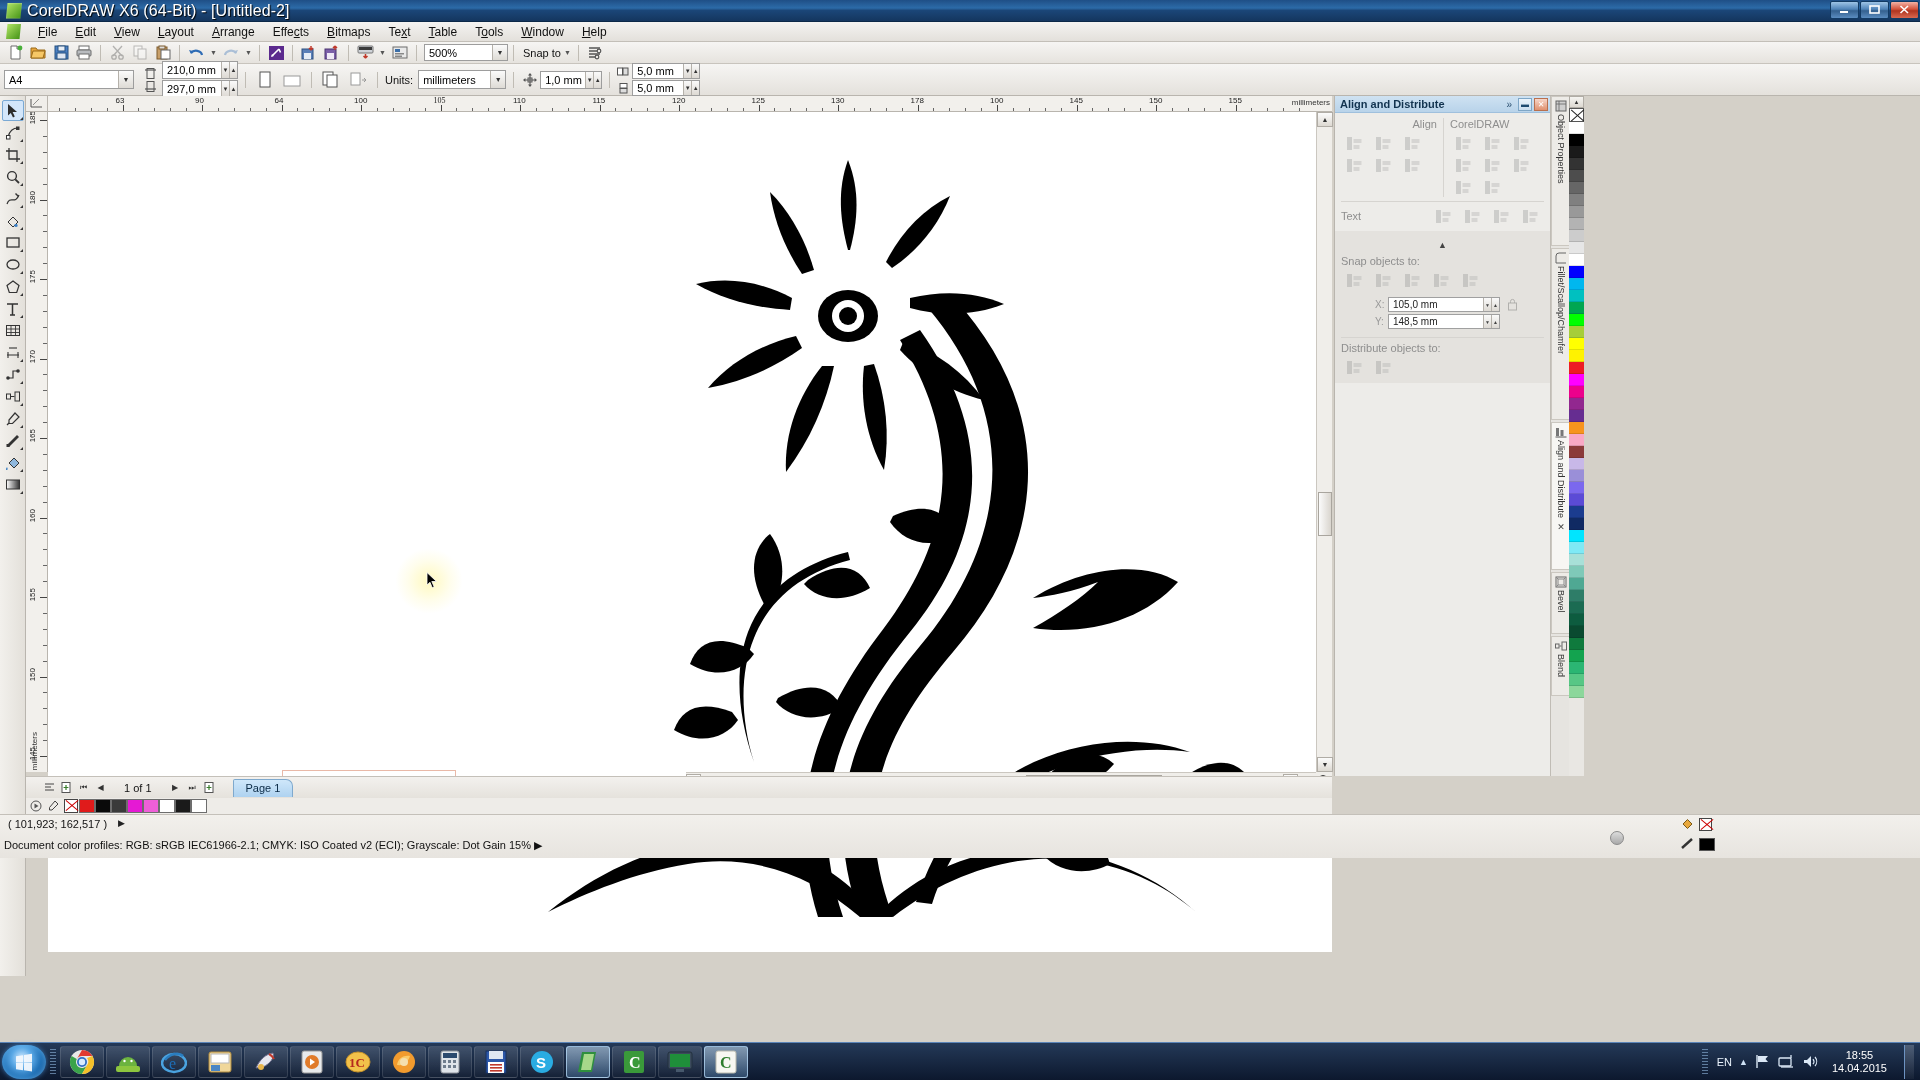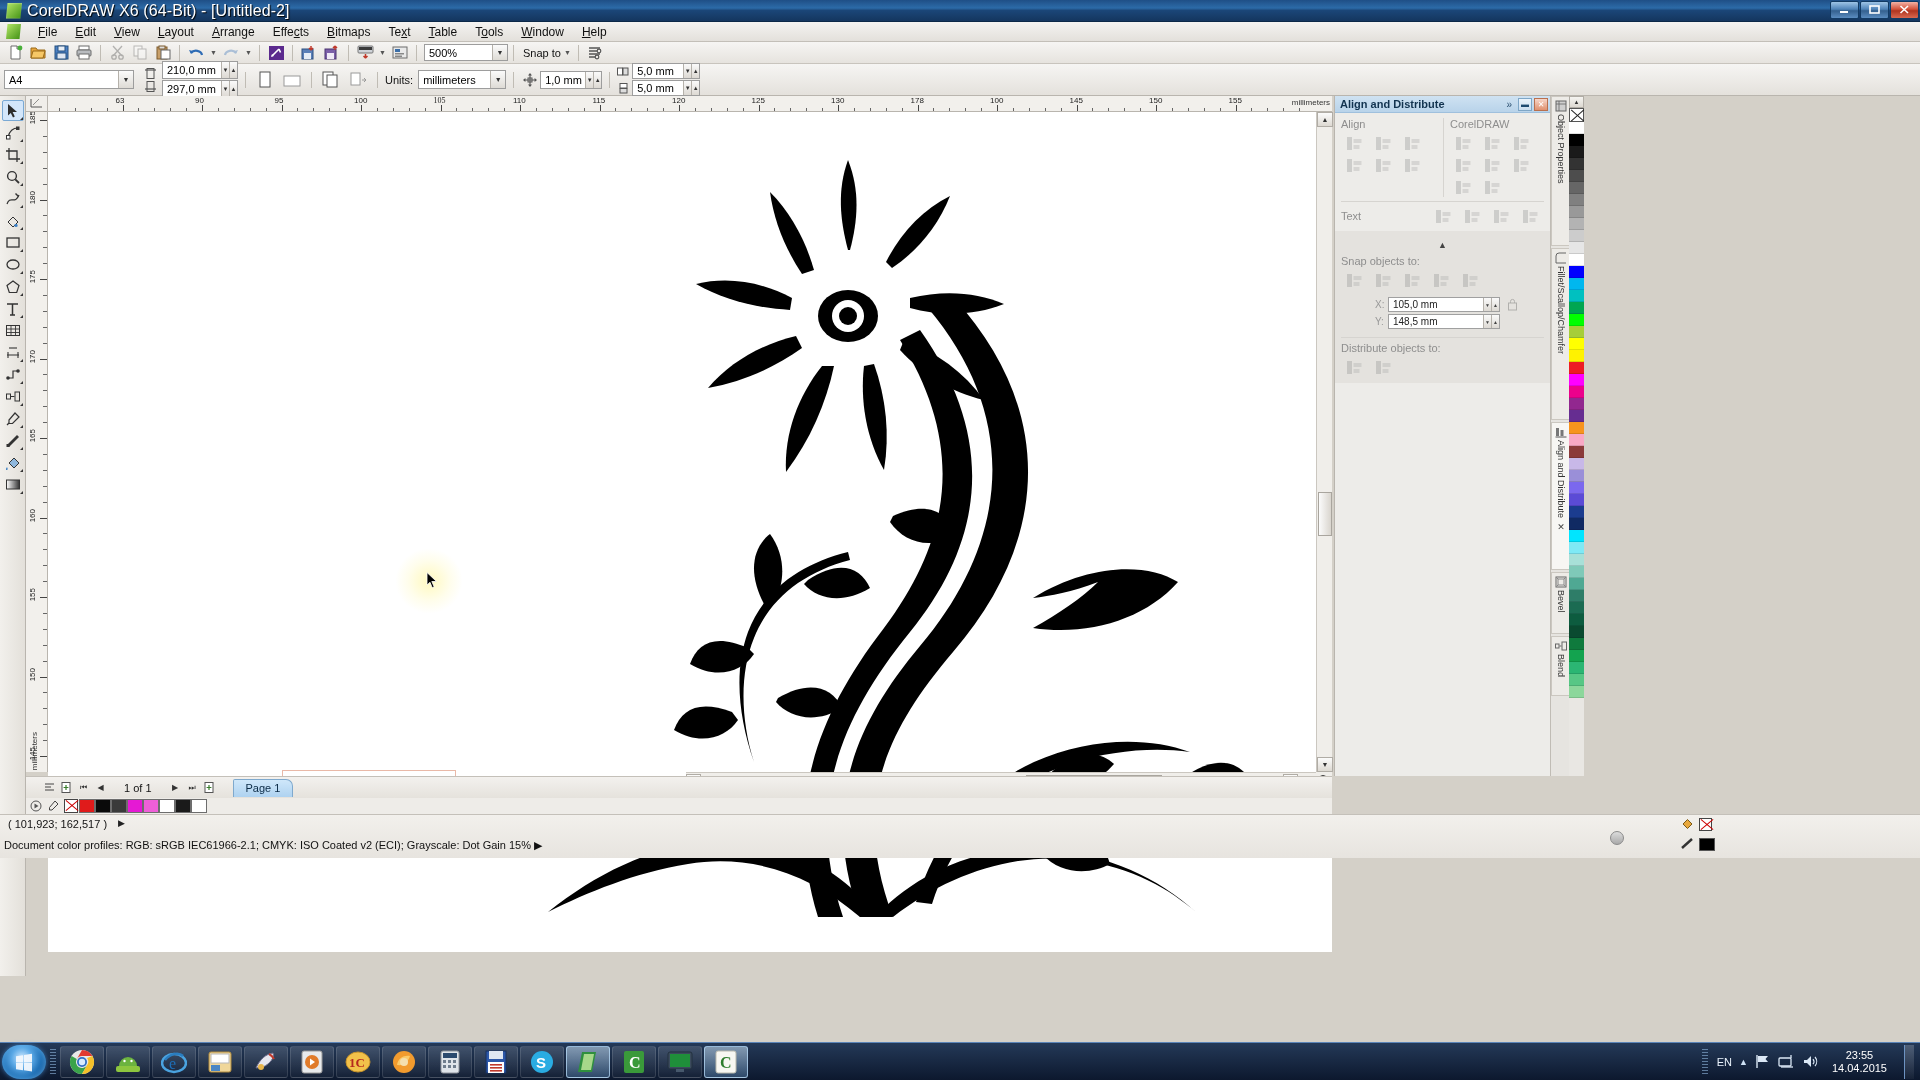--- a/index.html
+++ b/index.html
@@ -749,21 +749,21 @@
         <div class="tick" style="left: 106.3px; top: 12px; width: 1px; height: 4px; background: rgb(102, 102, 102);"></div>
         <div class="tick" style="left: 122.2px; top: 12px; width: 1px; height: 4px; background: rgb(102, 102, 102);"></div>
         <div class="tick" style="left: 138.1px; top: 12px; width: 1px; height: 4px; background: rgb(102, 102, 102);"></div>
         <div class="tick" style="left: 154px; top: 9px; width: 1px; height: 7px;"></div>
         <div class="rlabel" style="left: 147px; top: 0px;">90</div>
         <div class="tick" style="left: 169.9px; top: 12px; width: 1px; height: 4px; background: rgb(102, 102, 102);"></div>
         <div class="tick" style="left: 185.8px; top: 12px; width: 1px; height: 4px; background: rgb(102, 102, 102);"></div>
         <div class="tick" style="left: 201.7px; top: 12px; width: 1px; height: 4px; background: rgb(102, 102, 102);"></div>
         <div class="tick" style="left: 217.6px; top: 12px; width: 1px; height: 4px; background: rgb(102, 102, 102);"></div>
         <div class="tick" style="left: 233.5px; top: 9px; width: 1px; height: 7px;"></div>
-        <div class="rlabel" style="left: 226.5px; top: 0px;">95</div>
+        <div class="rlabel" style="left: 226.5px; top: 0px;">64</div>
         <div class="tick" style="left: 249.4px; top: 12px; width: 1px; height: 4px; background: rgb(102, 102, 102);"></div>
         <div class="tick" style="left: 265.3px; top: 12px; width: 1px; height: 4px; background: rgb(102, 102, 102);"></div>
         <div class="tick" style="left: 281.2px; top: 12px; width: 1px; height: 4px; background: rgb(102, 102, 102);"></div>
         <div class="tick" style="left: 297.1px; top: 12px; width: 1px; height: 4px; background: rgb(102, 102, 102);"></div>
         <div class="tick" style="left: 313px; top: 9px; width: 1px; height: 7px;"></div>
         <div class="rlabel" style="left: 306px; top: 0px;">100</div>
         <div class="tick" style="left: 328.9px; top: 12px; width: 1px; height: 4px; background: rgb(102, 102, 102);"></div>
         <div class="tick" style="left: 344.8px; top: 12px; width: 1px; height: 4px; background: rgb(102, 102, 102);"></div>
         <div class="tick" style="left: 360.7px; top: 12px; width: 1px; height: 4px; background: rgb(102, 102, 102);"></div>
         <div class="tick" style="left: 376.6px; top: 12px; width: 1px; height: 4px; background: rgb(102, 102, 102);"></div>
@@ -1056,21 +1056,21 @@
       <span class="t">Align and Distribute</span>
       <span class="btns">
         <span class="dt-chev">»</span>
         <span class="dt-btn">▬</span>
         <span class="dt-btn close">✕</span>
       </span>
     </div>
 
     <div class="dk-sec">
       <div style="display:flex;">
-        <div style="width:96px;">
+        <div style="width:96px;text-align:right;">
           <div class="dk-h">Align</div>
           <div class="dk-grid" id="align-grid">
               <div class="dk-btn">
                 <svg width="17" height="15" opacity=".32">
                   <rect x="1" y="1" width="5" height="13" fill="#8d8d8d"></rect>
                   <rect x="7.5" y="3" width="8" height="4" fill="#a8a8a8"></rect>
                   <rect x="7.5" y="9" width="6" height="4" fill="#a8a8a8"></rect>
                 </svg>
               </div>
               <div class="dk-btn">
@@ -1567,20 +1567,20 @@
       <svg width="17" height="15">
           <rect x="1" y="4" width="12" height="8" rx="1" fill="none" stroke="#dbe8f6" stroke-width="1.3"></rect>
           <path d="M3 13h12" stroke="#dbe8f6" stroke-width="1.3"></path>
           <path d="M13 1v3" stroke="#dbe8f6" stroke-width="1.3"></path>
         </svg>
       <svg width="17" height="15">
           <path d="M2 6h3l4-4v11l-4-4H2z" fill="#dbe8f6"></path>
           <path d="M11 5a4 4 0 0 1 0 5M13 3a7 7 0 0 1 0 9" fill="none" stroke="#dbe8f6" stroke-width="1.2"></path>
         </svg>
       <div class="clock">
-        <div>23:55</div>
+        <div>18:55</div>
         <div>14.04.2015</div>
       </div>
       <div class="showdesk"></div>
     </div>
   </div>
 
 </div>
 
 </body></html>

